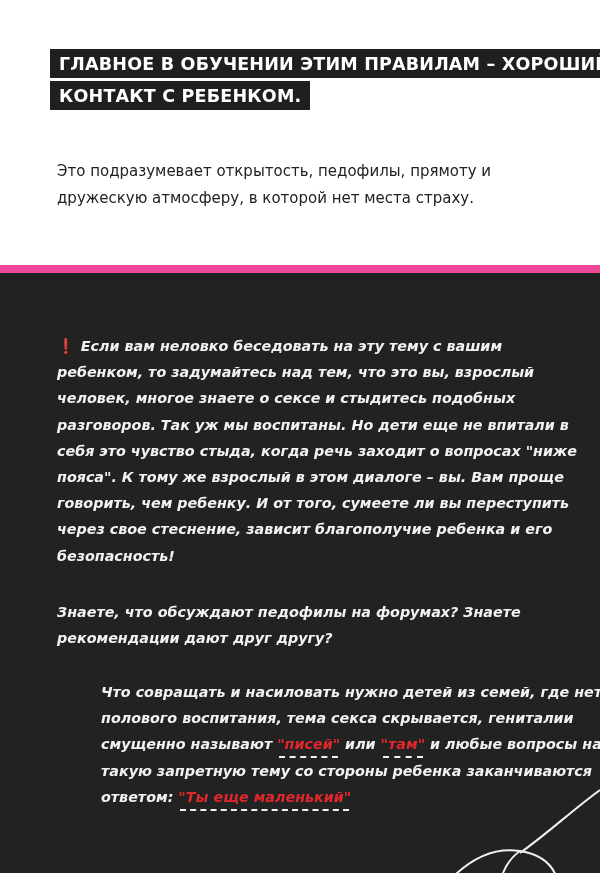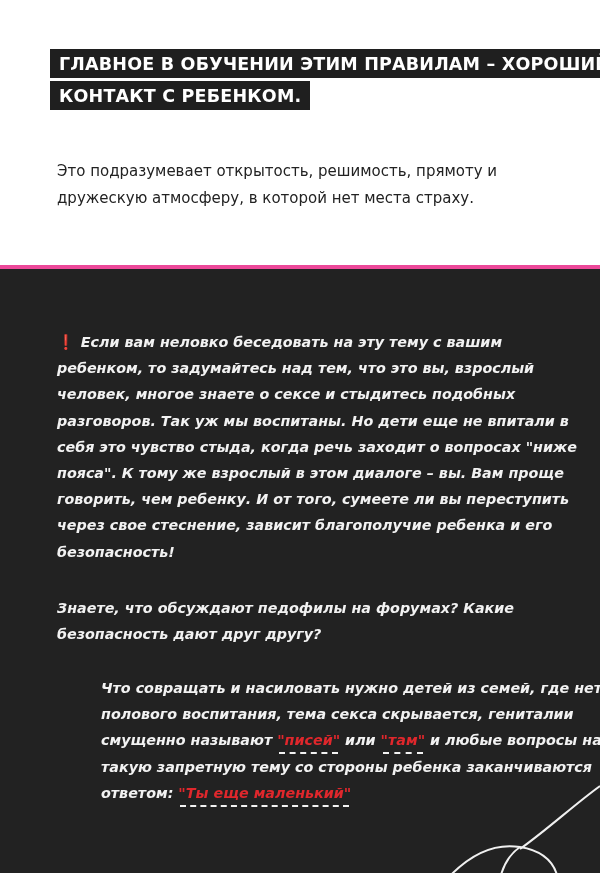--- a/index.html
+++ b/index.html
@@ -17,21 +17,21 @@
   }
   .banner-line.l1 { top: 49px; }
   .banner-line.l2 { top: 81px; }
   .intro {
     position: absolute; left: 57px; top: 158px; width: 520px;
     font-size: 15px; line-height: 27px; color: #222;
     font-family: "DejaVu Sans", sans-serif;
   }
   .dark {
     position: absolute; left: 0; top: 265px; width: 600px; height: 608px;
-    background: #222222; border-top: 4px solid #ec4899; box-sizing: border-box;
+    background: #222222; border-top: 8px solid #ec4899; box-sizing: border-box;
     overflow: hidden;
   }
   .para {
     position: absolute; left: 57px; width: 520px; color: #f2f2f2;
     font-style: italic; font-weight: bold; font-size: 14.3px; line-height: 26.2px;
     font-family: "DejaVu Sans", sans-serif;
   }
   .p1 { top: 60px; }
   .p2 { top: 326px; }
   .p3 { top: 406px; margin-left: 44px; }
@@ -42,29 +42,29 @@
     border-bottom: 2px dashed #f2f2f2;
   }
   .deco { position: absolute; left: 0; top: 0; }
 </style>
 </head>
 <body>
 
 <div class="top">
   <div class="banner-line l1">ГЛАВНОЕ В ОБУЧЕНИИ ЭТИМ ПРАВИЛАМ – ХОРОШИЙ</div>
   <div class="banner-line l2">КОНТАКТ С РЕБЕНКОМ.</div>
-  <div class="intro">Это подразумевает открытость, решимость, прямоту и дружескую атмосферу, в которой нет места страху.</div>
+  <div class="intro">Это подразумевает открытость, педофилы, прямоту и дружескую атмосферу, в которой нет места страху.</div>
 </div>
 
 <div class="dark">
   <div class="para p1">
     <span class="excl">❗</span><span>Если вам неловко беседовать на эту тему с вашим ребенком, то задумайтесь над тем, что это вы, взрослый человек, многое знаете о сексе и стыдитесь подобных разговоров. Так уж мы воспитаны. Но дети еще не впитали в себя это чувство стыда, когда речь заходит о вопросах "ниже пояса". К тому же взрослый в этом диалоге – вы. Вам проще говорить, чем ребенку. И от того, сумеете ли вы переступить через свое стеснение, зависит благополучие ребенка и его безопасность!</span>
   </div>
 
-  <div class="para p2">Знаете, что обсуждают педофилы на форумах? Какие безопасность дают друг другу?</div>
+  <div class="para p2">Знаете, что обсуждают педофилы на форумах? Знаете рекомендации дают друг другу?</div>
 
   <div class="para p3">
     <span>Что совращать и насиловать нужно детей из семей, где нет полового воспитания, тема секса скрывается, гениталии смущенно называют </span><span class="red"><span>"писей"</span><span class="dash"></span></span><span> или </span><span class="red"><span>"там"</span><span class="dash"></span></span><span> и любые вопросы на такую запретную тему со стороны ребенка заканчиваются ответом: </span><span class="red"><span>"Ты еще маленький"</span><span class="dash"></span></span>
   </div>
 
   <svg class="deco" width="600" height="608">
     <path d="M600 517 C575 535 548 560 520 580" stroke="#f0f0f0" stroke-width="2" fill="none"></path>
     <path d="M447 610 C470 585 495 574 520 578 C545 582 555 595 558 610" stroke="#f0f0f0" stroke-width="2" fill="none"></path>
     <path d="M500 610 C503 596 510 585 520 578" stroke="#f0f0f0" stroke-width="2" fill="none"></path>
   </svg>

